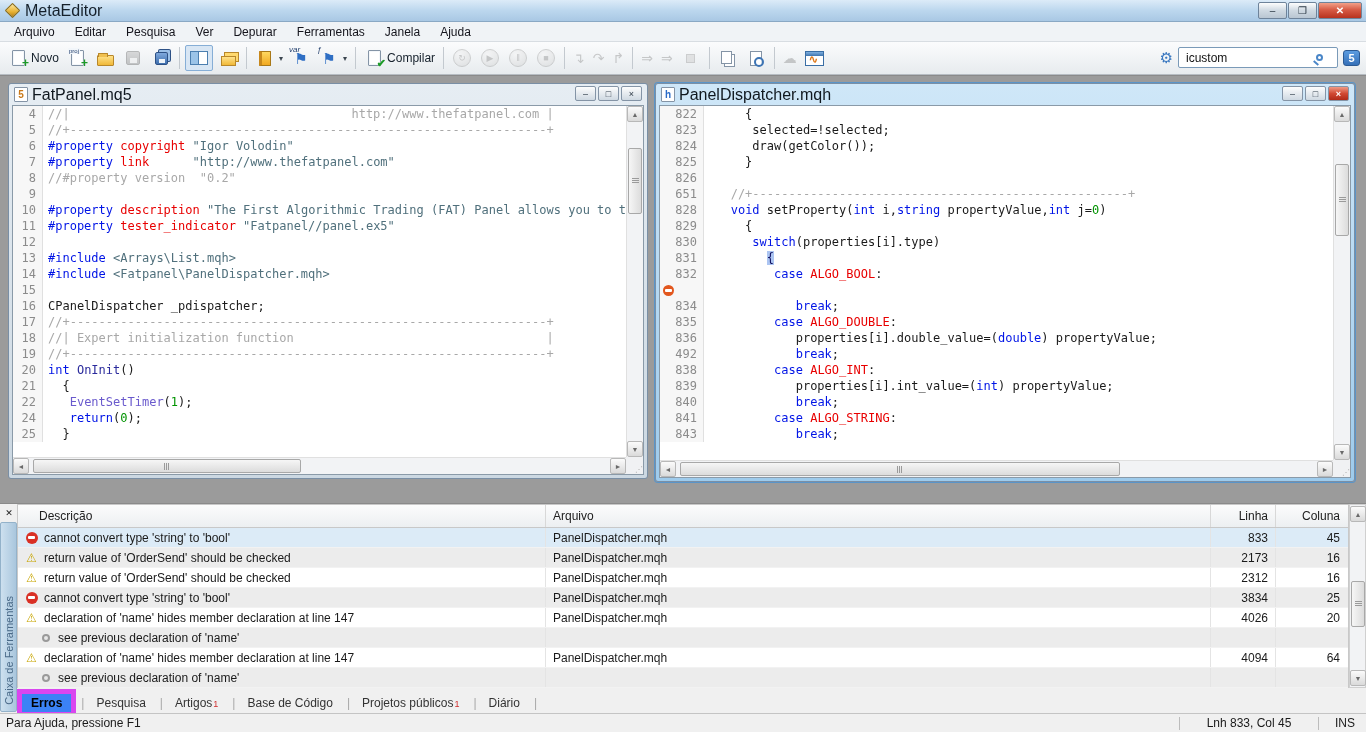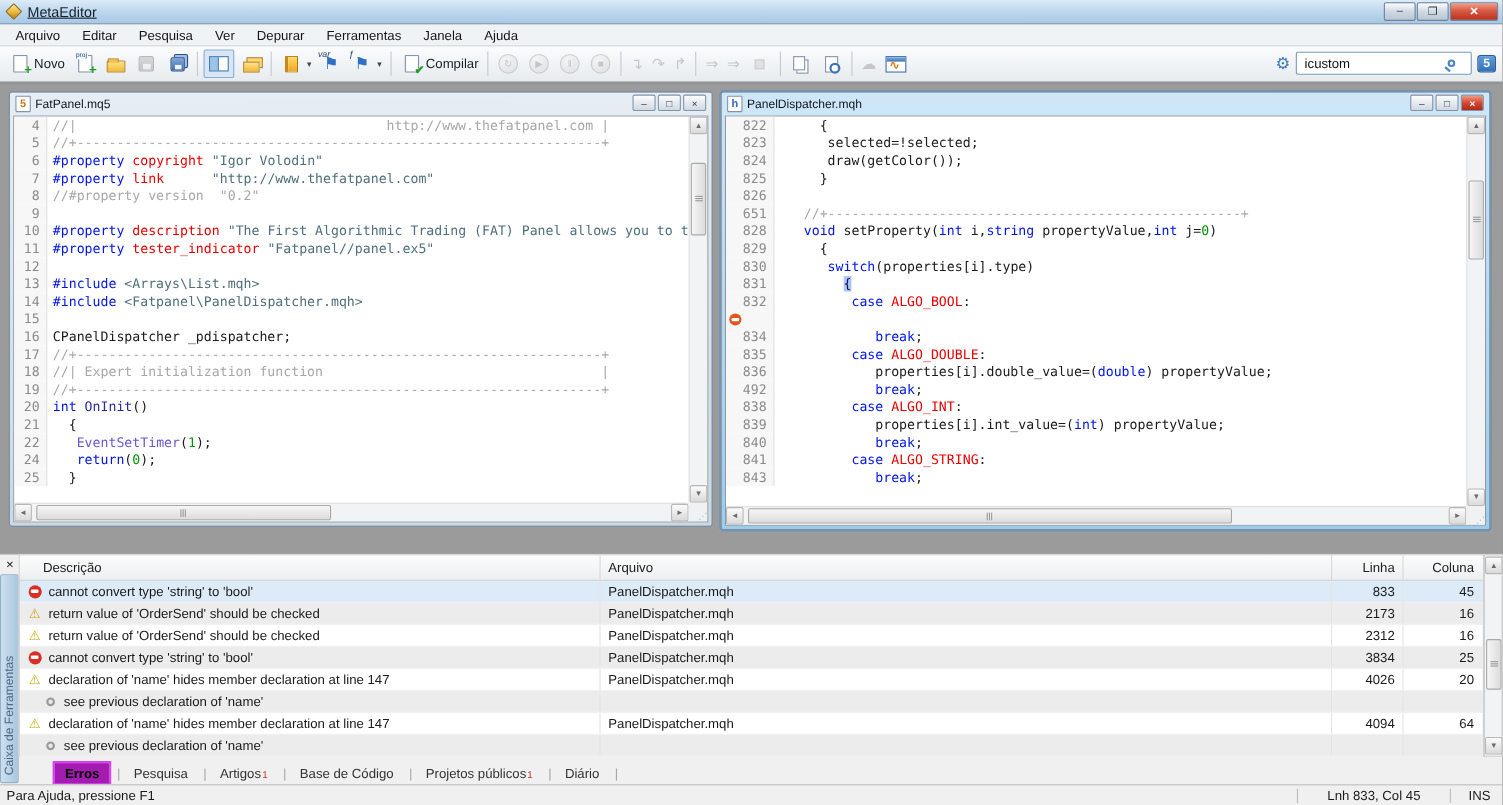--- a/index.html
+++ b/index.html
@@ -6,21 +6,21 @@
     font-family:"Liberation Sans",sans-serif;font-size:12px;color:#1a1a1a;background:#9b9b9b;}
   *{box-sizing:border-box;}
   
   #titlebar{height:22px;display:flex;align-items:center;padding:0 4px;
     background:linear-gradient(180deg,#dcebf8 0%,#bcd7ee 50%,#a9c8e4 100%);
     border-bottom:1px solid #8aa8c4;position:relative;}
   .app-icon{width:13px;height:13px;margin:0 6px 0 2px;position:relative;}
   .app-icon::before{content:"";position:absolute;left:1px;top:1px;width:9px;height:9px;
     transform:rotate(45deg);background:linear-gradient(135deg,#ffe79a,#e8b232 60%,#b77f14);
     border:1px solid #8d6a10;border-radius:1px;}
-  .app-title{font-size:13px;color:#15202b;text-decoration:underline;}
+  .app-title{font-size:16px;color:#15202b;}
   .win-btns{position:absolute;right:4px;top:2px;display:flex;}
   .wbtn{width:29px;height:17px;display:flex;align-items:center;justify-content:center;
     border:1px solid #5e7popo;}
   .wbtn{border:1px solid #6e839a;background:linear-gradient(180deg,#fdfdfd,#cfd9e2 50%,#b9c6d2);
     color:#2d3a46;font-size:10px;margin-left:1px;border-radius:2px;}
   .wbtn.close{width:44px;background:linear-gradient(180deg,#f2a088,#d75b45 45%,#b8321e);color:#fff;font-weight:bold;}
   
   #menubar{height:20px;background:#f0f3f6;border-bottom:1px solid #d8dde2;display:flex;align-items:center;padding-left:4px;}
   .menu-item{padding:2px 10px;color:#14141c;}
   
@@ -80,21 +80,21 @@
   .lens{width:7px;height:7px;border:2px solid #4a86c8;border-radius:50%;position:relative;margin-right:8px;}
   .lens::after{content:"";position:absolute;left:-5px;top:6px;width:6px;height:2px;background:#4a86c8;transform:rotate(40deg);}
   .badge{min-width:17px;height:16px;border-radius:3px;background:linear-gradient(180deg,#5c9ce0,#3570b8);
     border:1px solid #2b5a94;color:#fff;font-size:11px;font-weight:bold;display:flex;align-items:center;justify-content:center;padding:0 2px;}
   
   #mdi{height:428px;position:relative;background:#9b9b9b;border-top:1px solid #8a8a8a;}
   .child{position:absolute;border:1px solid #7a8fa5;border-radius:3px;padding:0 3px 3px;}
   .child.inactive{background:linear-gradient(180deg,#e6edf3,#ccd8e2);}
   .child.active{background:linear-gradient(180deg,#cfe7f8,#9ecbec);box-shadow:0 0 0 1px #5a94c8;}
   .child-tb{height:21px;display:flex;align-items:center;position:relative;padding:0 2px;}
-  .child-title{font-size:11px;color:#10181f;margin-left:4px;text-align:right;}
+  .child-title{font-size:16px;color:#10181f;margin-left:4px;text-align:right;}
   .file-icon{width:14px;height:15px;background:#fff;border:1px solid #8494a6;border-radius:1px;
     display:flex;align-items:center;justify-content:center;font-size:10px;font-weight:bold;}
   .file-icon.mq5{color:#c87818;}
   .file-icon.mqh{color:#2b6cc8;}
   .child-btns{position:absolute;right:2px;top:2px;display:flex;}
   .cbtn{width:21px;height:15px;margin-left:2px;border:1px solid #8494a6;border-radius:2px;
     background:linear-gradient(180deg,#fdfdfd,#cfd9e2);display:flex;align-items:center;justify-content:center;
     font-size:9px;color:#2d3a46;}
   .cbtn.close-red{background:linear-gradient(180deg,#f09a84,#d14a34 50%,#b02a18);color:#fff;font-weight:bold;}
   .child-body{position:relative;background:#fff;border:1px solid #8a9aa8;height:calc(100% - 21px);overflow:hidden;}
@@ -160,21 +160,21 @@
   .row-icon{flex:none;margin-right:6px;width:13px;display:flex;justify-content:center;}
   .ic-error{width:12px;height:12px;border-radius:50%;background:#d93025;position:relative;display:inline-block;}
   .ic-error::after{content:"";position:absolute;left:2.5px;top:4.5px;width:7px;height:3px;background:#fff;border-radius:1px;}
   .ic-warning{color:#c7a500;font-size:12px;line-height:12px;}
   .ic-info{width:8px;height:8px;border:2px solid #9a9a9a;border-radius:50%;display:inline-block;background:#e8e8e8;}
   .indent1{margin-left:14px;}
   #tbl-vsb{position:absolute;right:0;top:0;width:17px;height:184px;background:#f2f3f5;border:1px solid #d0d0d0;}
   
   #tabbar{position:absolute;left:17px;right:0;top:187px;height:23px;display:flex;align-items:center;}
   .tab{padding:2px 9px;margin-right:2px;color:#333;display:flex;align-items:flex-start;}
-  .tab.active{border:2px solid #d946ef;background:#a21caf;font-weight:bold;color:#000;margin-left:31px;}
+  .tab.active{border:5px solid #d946ef;background:#3b82f6;font-weight:bold;color:#000;}
   .tabsep{color:#a8a8a8;margin:0 3px;}
   .tab sub{color:#d03030;font-size:9px;line-height:9px;margin-left:1px;transform:translateY(4px);}
   
   #statusbar{height:19px;background:#f0f0f0;border-top:1px solid #c4c4c4;display:flex;align-items:center;
     padding:0 6px;font-size:12px;color:#1a1a1a;position:relative;}
   #status-right{position:absolute;right:4px;top:0;height:100%;display:flex;align-items:center;text-align:center;}
   .ssep{width:1px;height:13px;background:#bcbcbc;margin:0 9px;}
   #status-cursor{width:120px;}
   #status-mode{width:34px;}
 </style>

